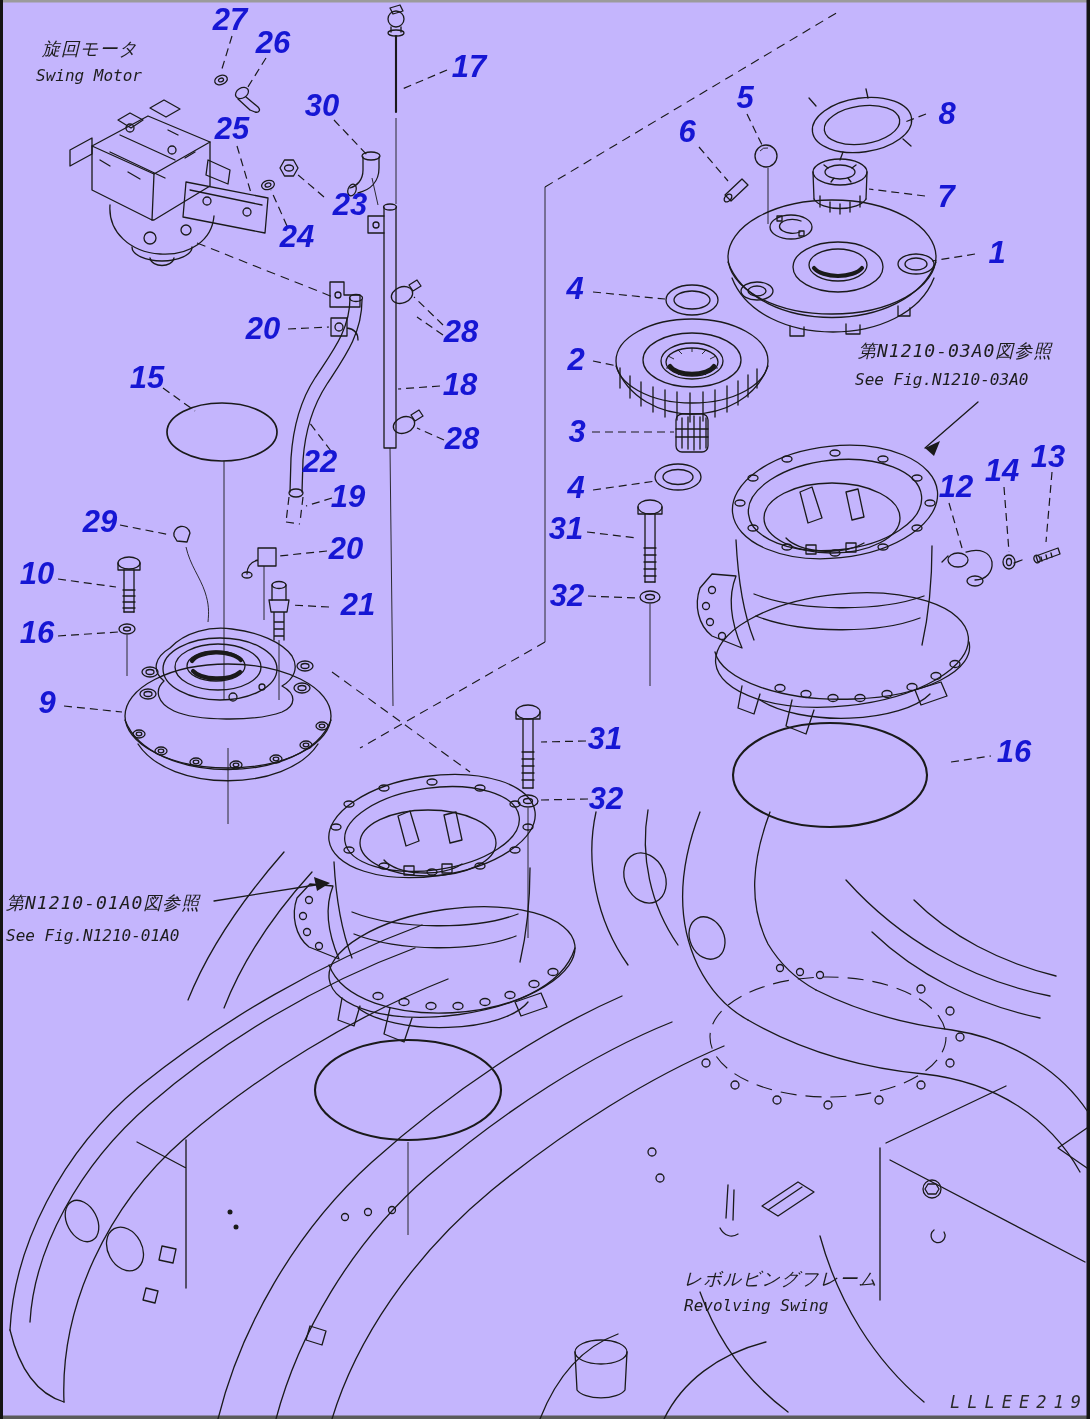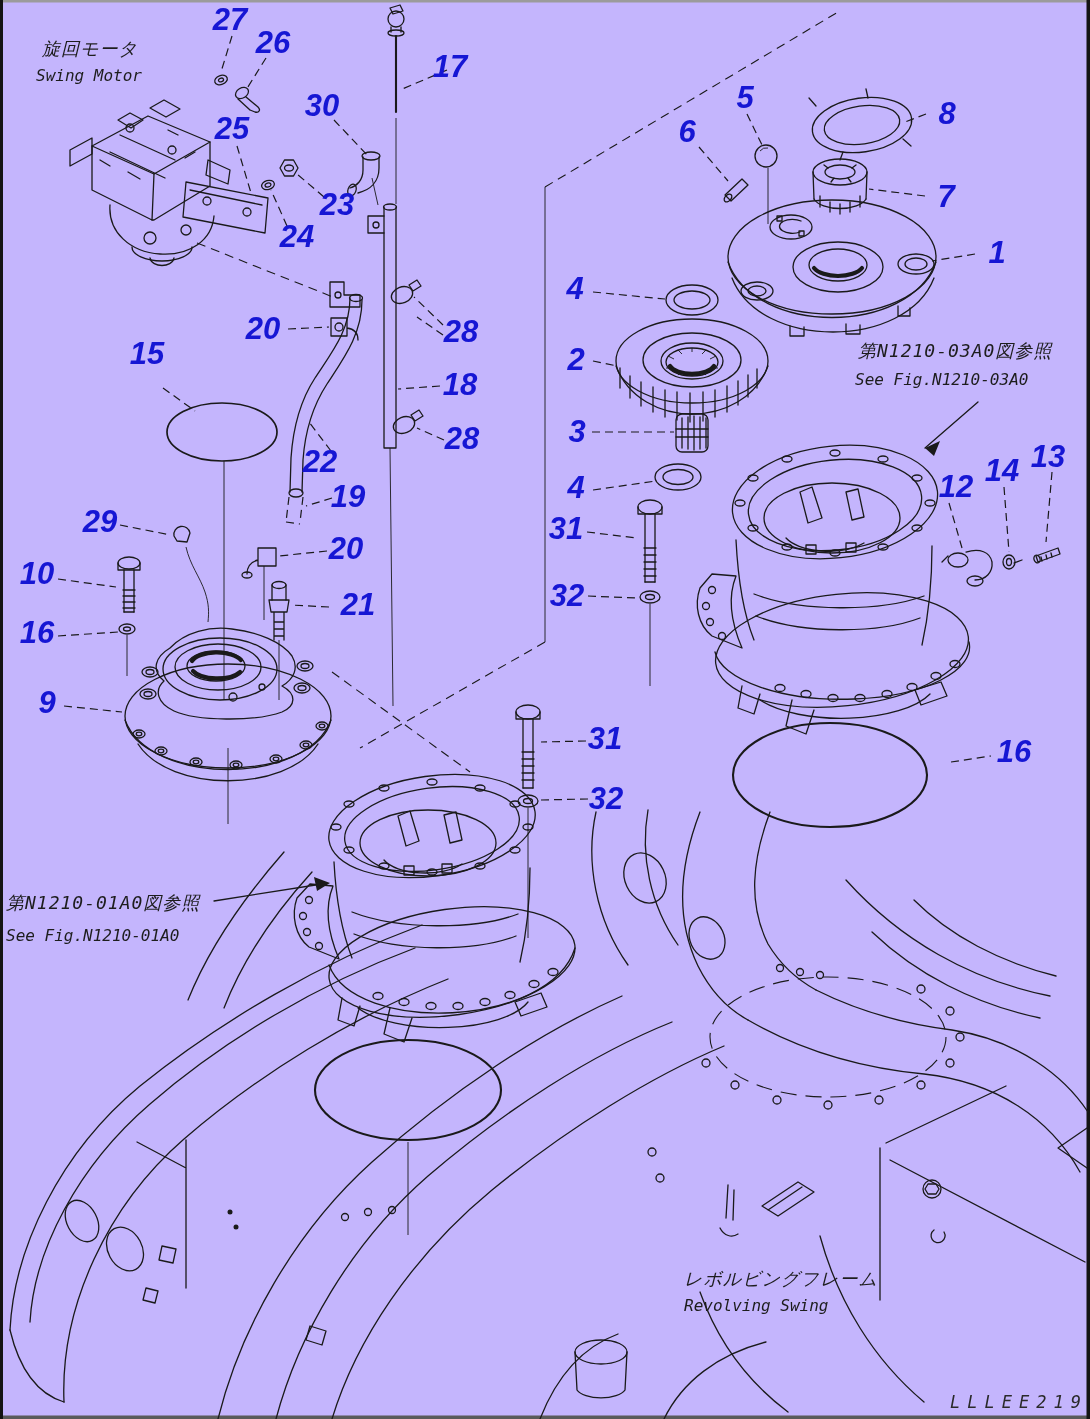--- a/index.html
+++ b/index.html
@@ -482,35 +482,35 @@
     <path class="ldr" d="M58,636 L118,632"></path>
     <path class="ldr" d="M64,706 L122,712"></path>
     <path class="ldr" d="M586,741 L541,742"></path>
     <path class="ldr" d="M588,799 L540,800"></path>
     <path class="ldr" d="M951,762 L991,756"></path>
   </g>
 </svg>
 
   <div class="callout" style="left:230px;top:19px">27</div>
   <div class="callout" style="left:273px;top:42px">26</div>
-  <div class="callout" style="left:450px;top:66px">17</div>
+  <div class="callout" style="left:469px;top:66px">17</div>
   <div class="callout" style="left:322px;top:105px">30</div>
   <div class="callout" style="left:232px;top:128px">25</div>
   <div class="callout" style="left:745px;top:97px">5</div>
   <div class="callout" style="left:687px;top:131px">6</div>
   <div class="callout" style="left:947px;top:113px">8</div>
-  <div class="callout" style="left:337px;top:204px">23</div>
+  <div class="callout" style="left:350px;top:204px">23</div>
   <div class="callout" style="left:297px;top:236px">24</div>
   <div class="callout" style="left:946px;top:196px">7</div>
   <div class="callout" style="left:997px;top:252px">1</div>
   <div class="callout" style="left:575px;top:288px">4</div>
   <div class="callout" style="left:263px;top:328px">20</div>
   <div class="callout" style="left:461px;top:331px">28</div>
   <div class="callout" style="left:576px;top:359px">2</div>
-  <div class="callout" style="left:147px;top:353px">15</div>
+  <div class="callout" style="left:147px;top:377px">15</div>
   <div class="callout" style="left:460px;top:384px">18</div>
   <div class="callout" style="left:577px;top:431px">3</div>
   <div class="callout" style="left:462px;top:438px">28</div>
   <div class="callout" style="left:320px;top:461px">22</div>
   <div class="callout" style="left:576px;top:487px">4</div>
   <div class="callout" style="left:1048px;top:456px">13</div>
   <div class="callout" style="left:1002px;top:470px">14</div>
   <div class="callout" style="left:956px;top:486px">12</div>
   <div class="callout" style="left:348px;top:496px">19</div>
   <div class="callout" style="left:100px;top:521px">29</div>

